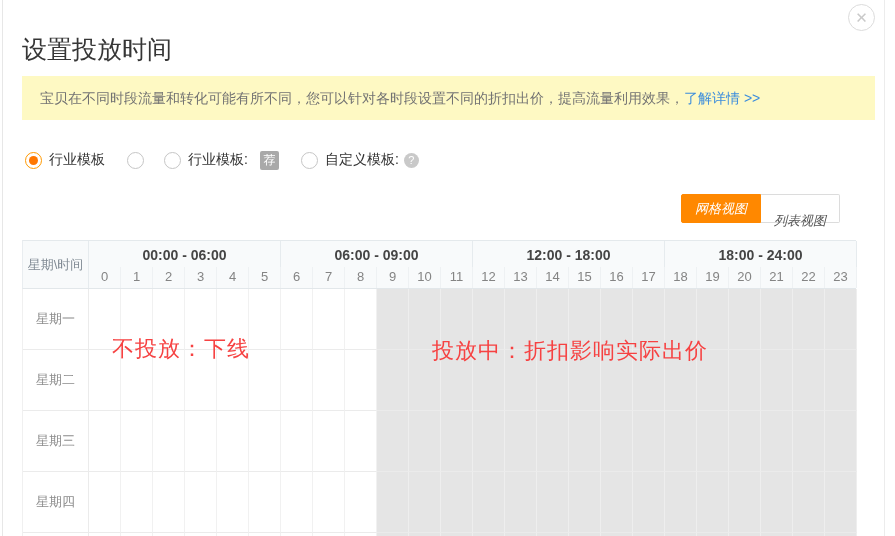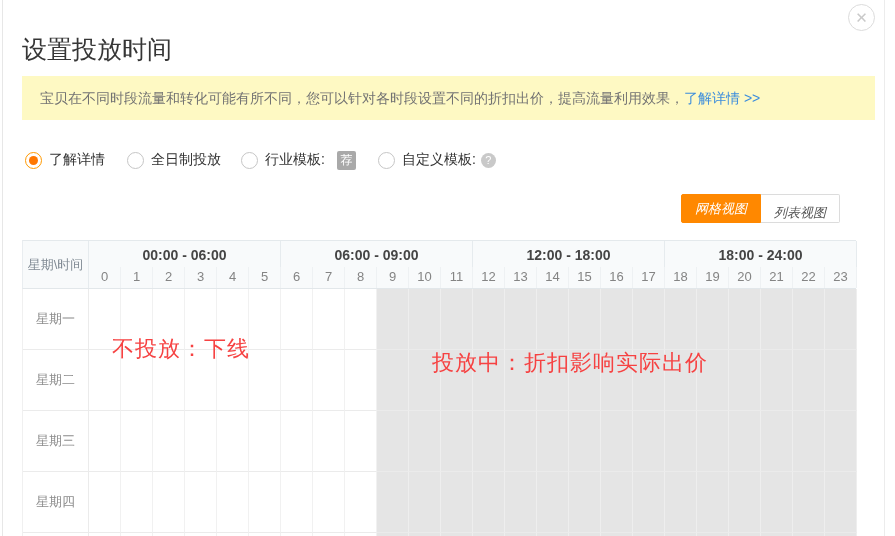--- a/index.html
+++ b/index.html
@@ -57,21 +57,21 @@
   }
 
   .view-toggle { position:absolute; top:194px; right:55px; display:flex; }
   .vbtn { height:29px; font-size:13px; cursor:pointer;font-style:italic; }
   .vbtn-grid {
     background:#ff8800; color:#fff; border:1px solid #ff8800;
     border-radius:2px 0 0 2px; line-height:27px; padding:0 13px;
   }
   .vbtn-list {
     background:#fff; color:#555; border:1px solid #dcdcdc; border-left:none;
-    border-radius:0 2px 2px 0; line-height:27px; padding:4px 13px;
+    border-radius:0 2px 2px 0; line-height:27px; padding:12px 13px;
   }
 
   .grid { position:absolute; left:22px; top:240px; width:834px; }
   .grid-head {
     display:grid; grid-template-columns:66px repeat(24,32px);
     grid-template-rows:26px 21px;
     background:#f8fafb;
     border-top:1px solid #e4e9ec; border-left:1px solid #e9edf0;
     border-bottom:1px solid #e2e7ea;
   }
@@ -95,42 +95,41 @@
     display:flex; align-items:center; justify-content:center;
     font-size:13px; color:#8c8c8c; background:#fff;
     border-right:1px solid #ebebeb; border-bottom:1px solid #ebebeb; cursor:pointer;
   }
   .cell { border-right:1px solid #f1f1f1; border-bottom:1px solid #ebebeb; cursor:pointer; }
   .cell.off { background:#fff; }
   .cell.on  { background:#e5e5e5; border-right-color:#eeeeee; }
 
   .annotation { position:absolute; font-size:22px; color:#f64242; white-space:nowrap; z-index:5; letter-spacing:1px; }
   .anno-off { left:112px; top:334px; }
-  .anno-on  { left:432px; top:348px;text-align:right; }
+  .anno-on  { left:432px; top:336px;text-align:right; }
 </style>
 </head>
 <body>
 
 <div class="edge edge-left"></div>
 <div class="edge edge-right"></div>
 
 <div class="close-btn">✕</div>
 
 <div class="dialog-title">设置投放时间</div>
 
 <div class="notice"><span>宝贝在不同时段流量和转化可能有所不同，您可以针对各时段设置不同的折扣出价，提高流量利用效果，</span><span class="link">了解详情 &gt;&gt;</span></div>
 
 <div class="options">
   <div class="radio-group">
     <span class="radio selected"></span>
-    <span class="radio-label">了解详情</span>
+    <span class="radio-label">行业模板</span>
   </div>
   <div class="radio-group gap22">
     <span class="radio"></span>
-    <span class="radio-label">全日制投放</span>
   </div>
   <div class="radio-group gap20">
     <span class="radio"></span>
     <span class="radio-label">行业模板:</span>
   </div>
   <div class="badge">荐</div>
   <div class="radio-group gap22">
     <span class="radio"></span>
     <span class="radio-label">自定义模板:</span>
     <span class="help">?</span>

